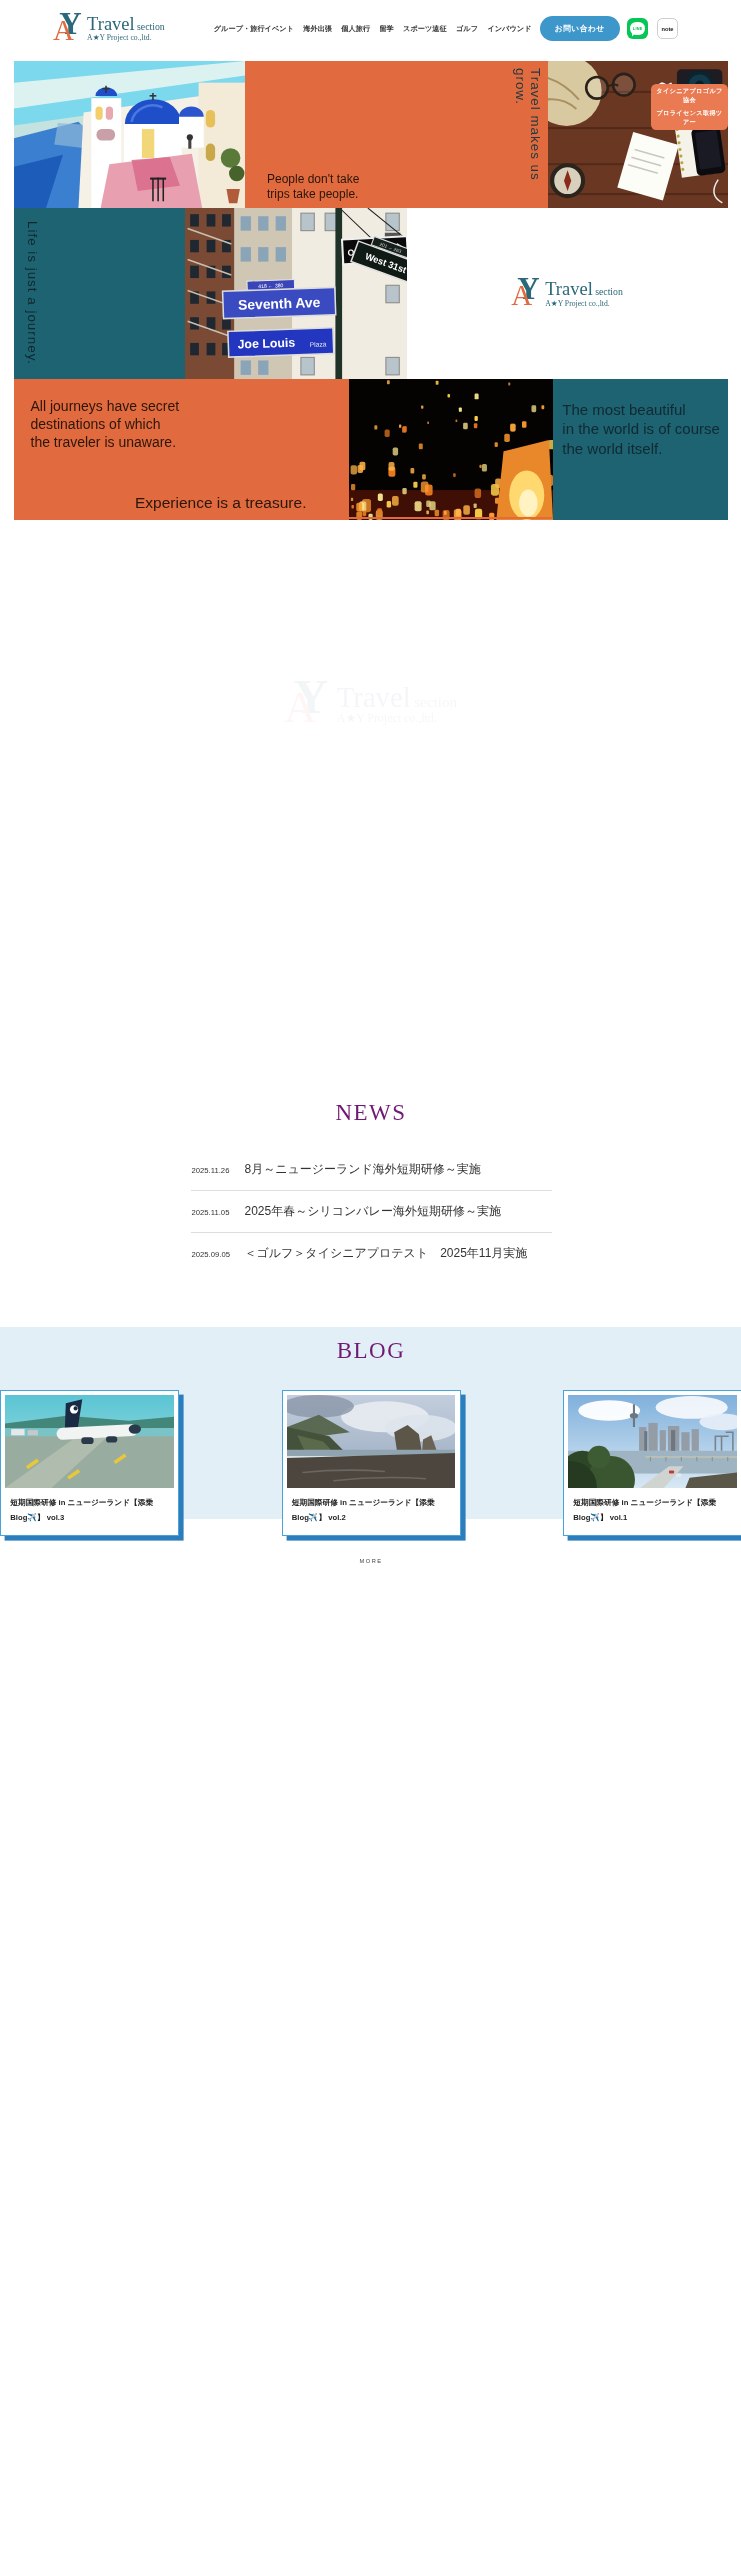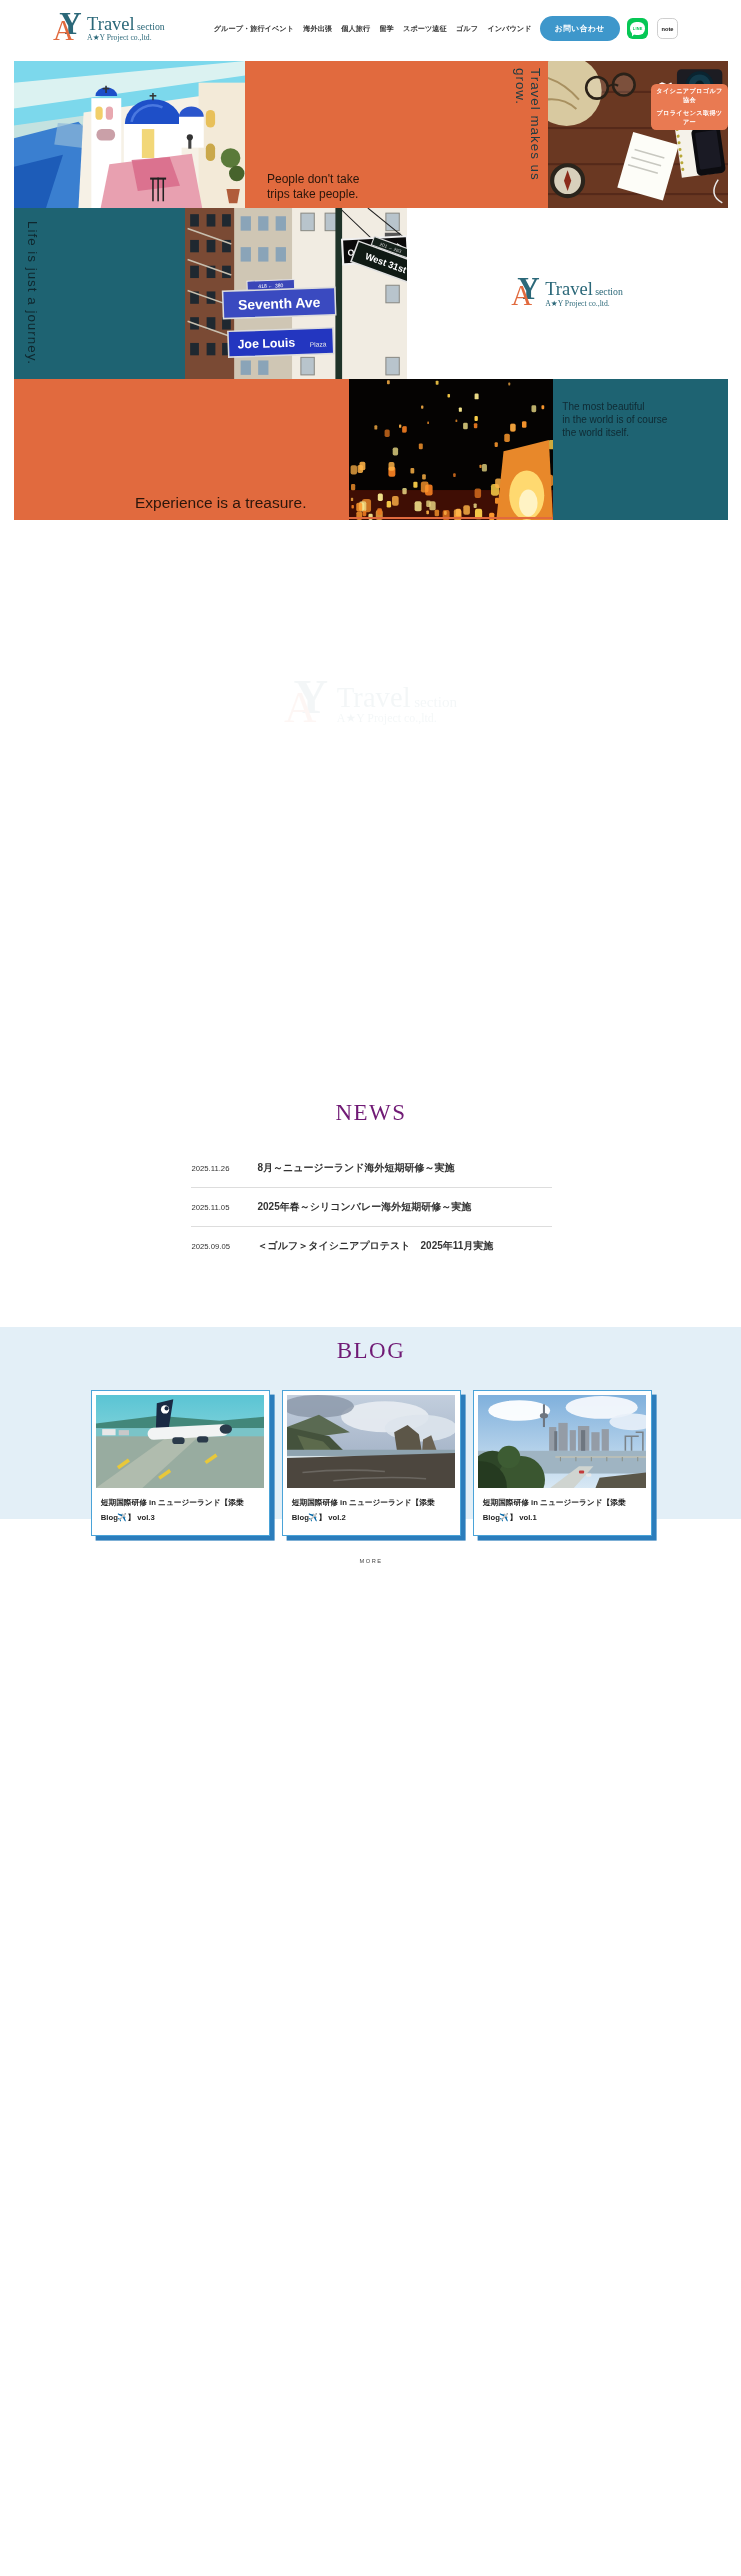--- a/index.html
+++ b/index.html
@@ -47,41 +47,41 @@
   .h-nyc{left:171px;top:147px;width:222px;height:171px}
   .h-white{left:393px;top:147px;width:321px;height:171px;background:#fff;display:flex;align-items:center;justify-content:center}
   .h-orangeC{left:0;top:318px;width:335px;height:141px;background:var(--orange)}
   .h-lanterns{left:335px;top:318px;width:204px;height:141px}
   .h-tealC{left:539px;top:318px;width:175px;height:141px;background:var(--teal)}
   .hero-bottomline{left:0;top:456px;width:539px;height:2.1px;background:var(--orange)}
   .quote{white-space:pre-line;color:var(--ink);line-height:1.2}
   .quote-people{position:absolute;left:22px;bottom:7.2px;font-size:12px}
   .quote-secret{padding:17.5px 0 0 16.5px;font-size:14px;line-height:1.3}
   .quote-exp{position:absolute;left:121px;bottom:8.2px;font-size:15.5px;color:var(--ink)}
-  .quote-beautiful{padding:20.6px 0 0 9.3px;font-size:10px;line-height:1.3;color:var(--tink)}
+  .quote-beautiful{padding:20.6px 0 0 9.3px;font-size:15px;line-height:1.3;color:var(--tink)}
   .vtext{writing-mode:vertical-rl;font-size:13.4px;letter-spacing:1px}
   .v-grow{position:absolute;right:5.2px;top:7.2px;color:#1d3b42;height:135px}
   .v-journey{position:absolute;left:11.3px;top:13.4px;color:#0f272e;height:149px}
 
   
   .wm-zone{height:580px;display:flex;justify-content:center;align-items:flex-start;padding-top:154px;background:#fff}
   .watermark{transform:scale(1.55);transform-origin:top center;opacity:.05}
 
   
   .news{height:227px;background:#fff;text-align:center}
   .sec-title{font-family:"Liberation Serif",serif;font-size:23px;font-weight:500;letter-spacing:1.5px;color:#701a75;line-height:25px}
   .news-list{width:361px;margin:24px auto 0;text-align:left}
   .news-row{display:flex;align-items:baseline;padding:12px 1px;cursor:pointer}
   .news-row + .news-row{border-top:0.5px solid #ddd}
   .n-date{font-size:7.7px;font-weight:normal;color:#333;width:49px;flex:none}
-  .n-title{font-size:10px;font-weight:bold;color:#333;margin-left:17px}
+  .n-title{font-size:12px;font-weight:normal;color:#333;margin-left:4px}
 
   
   .blog{height:192px;background:var(--pale);text-align:center;padding-top:11.3px}
-  .cards{display:flex;justify-content:center;gap:12px;margin-top:27px}
+  .cards{display:flex;justify-content:space-between;gap:12px;margin-top:27px}
   .card{width:179px;background:#fff;border:1px solid #4aa3d8;box-shadow:4.6px 4.6px 0 #2b7dbc;padding:4.1px 4.1px 0;text-align:left;cursor:pointer}
   .card-img{height:93px;overflow:hidden}
   .card-img svg{display:block}
   .card-caption{padding:6.2px 5.2px 9.3px;font-size:7.7px;font-weight:bold;color:#1f1f1f;line-height:2}
   .more-btn{display:flex;align-items:center;justify-content:center;width:82px;height:17.5px;margin:16.5px auto 0;
     background:#fff;border:0.5px solid #8fc0e0;color:#444;font-size:5.7px;letter-spacing:1.5px;text-decoration:none}
 
   .white-gap{height:1285px;background:#fff}
 
   svg text{font-family:"Liberation Sans",sans-serif}
@@ -291,20 +291,23 @@
       </span>
       <span class="logo-text">
         <span class="logo-line1"><span class="logo-main">Travel</span>
           <span class="logo-sub">section</span></span>
         <span class="logo-line2">A★Y Project co.,ltd.</span>
       </span>
     </div>
   </div>
 
   <div class="h-block h-orangeC">
+    <p class="quote quote-secret">All journeys have secret
+destinations of which
+the traveler is unaware.</p>
     <p class="quote-exp">Experience is a treasure.</p>
   </div>
 
   <svg class="h-lanterns" viewBox="0 0 396 273" preserveAspectRatio="none">
     <rect width="396" height="273" fill="#050302"></rect>
     <rect y="215" width="396" height="58" fill="#4a1005" opacity=".85"></rect>
     <g id="lantern-gen">
         <rect x="203.5" y="252.1" width="14.9" height="21.6" rx="4.5" fill="#ffb347" opacity="0.81"></rect>
         <rect x="378.6" y="240.5" width="11.3" height="16.4" rx="3.4" fill="#ff9a2e" opacity="0.78"></rect>
         <rect x="316.4" y="243.3" width="17.0" height="24.6" rx="5.1" fill="#ff9a2e" opacity="0.77"></rect>

